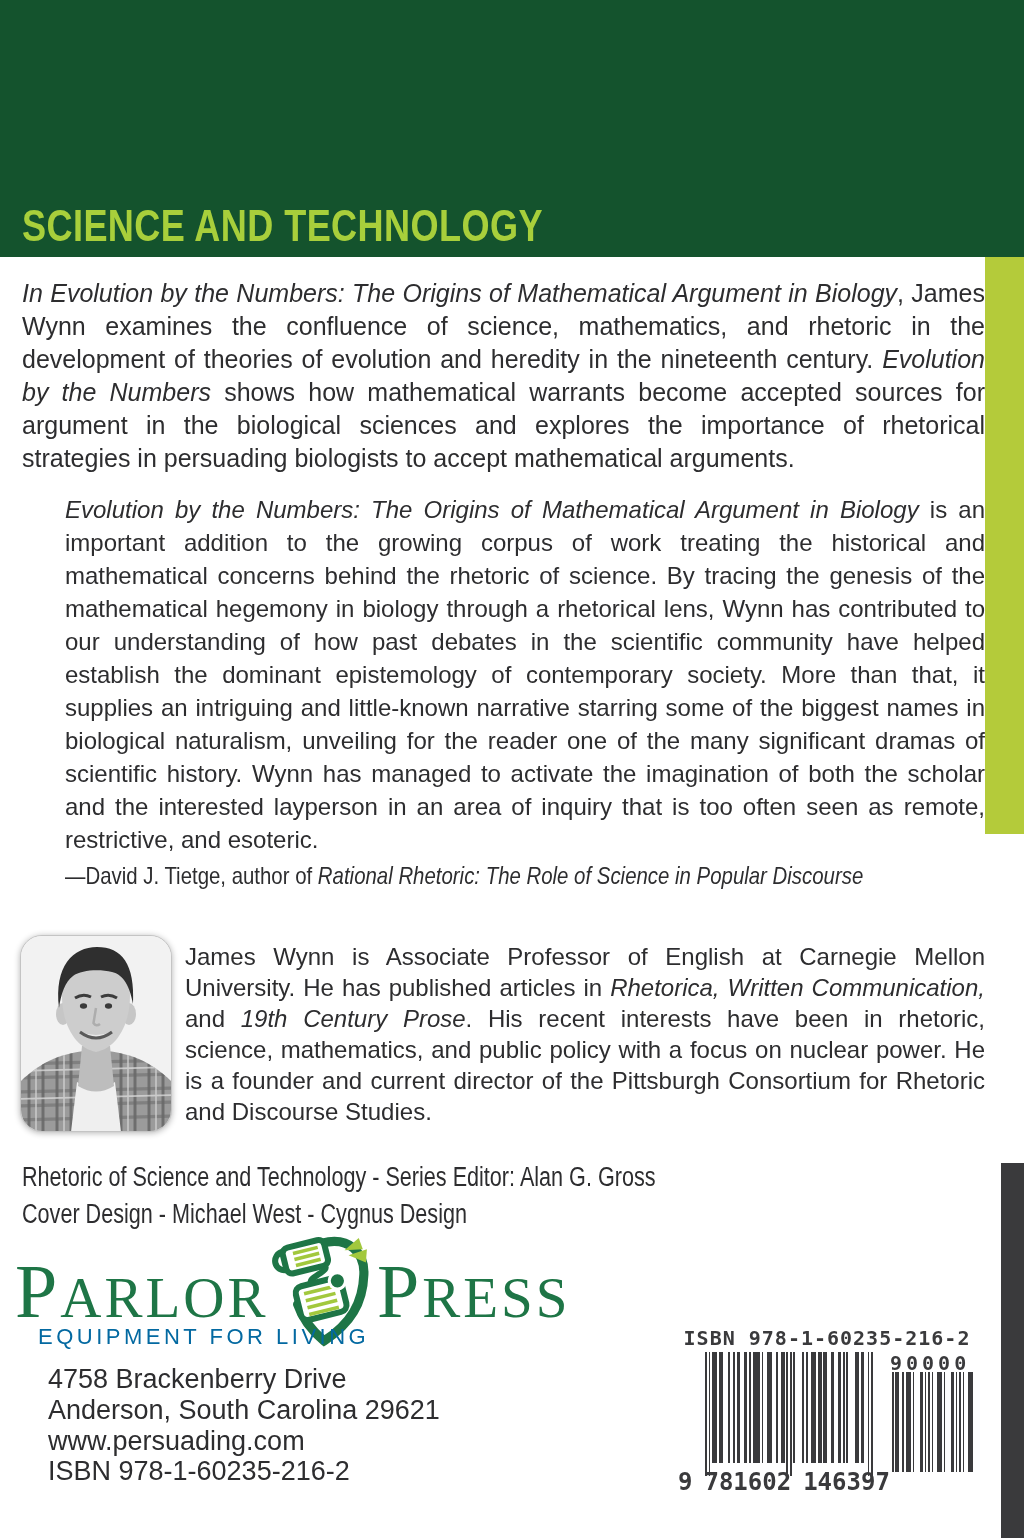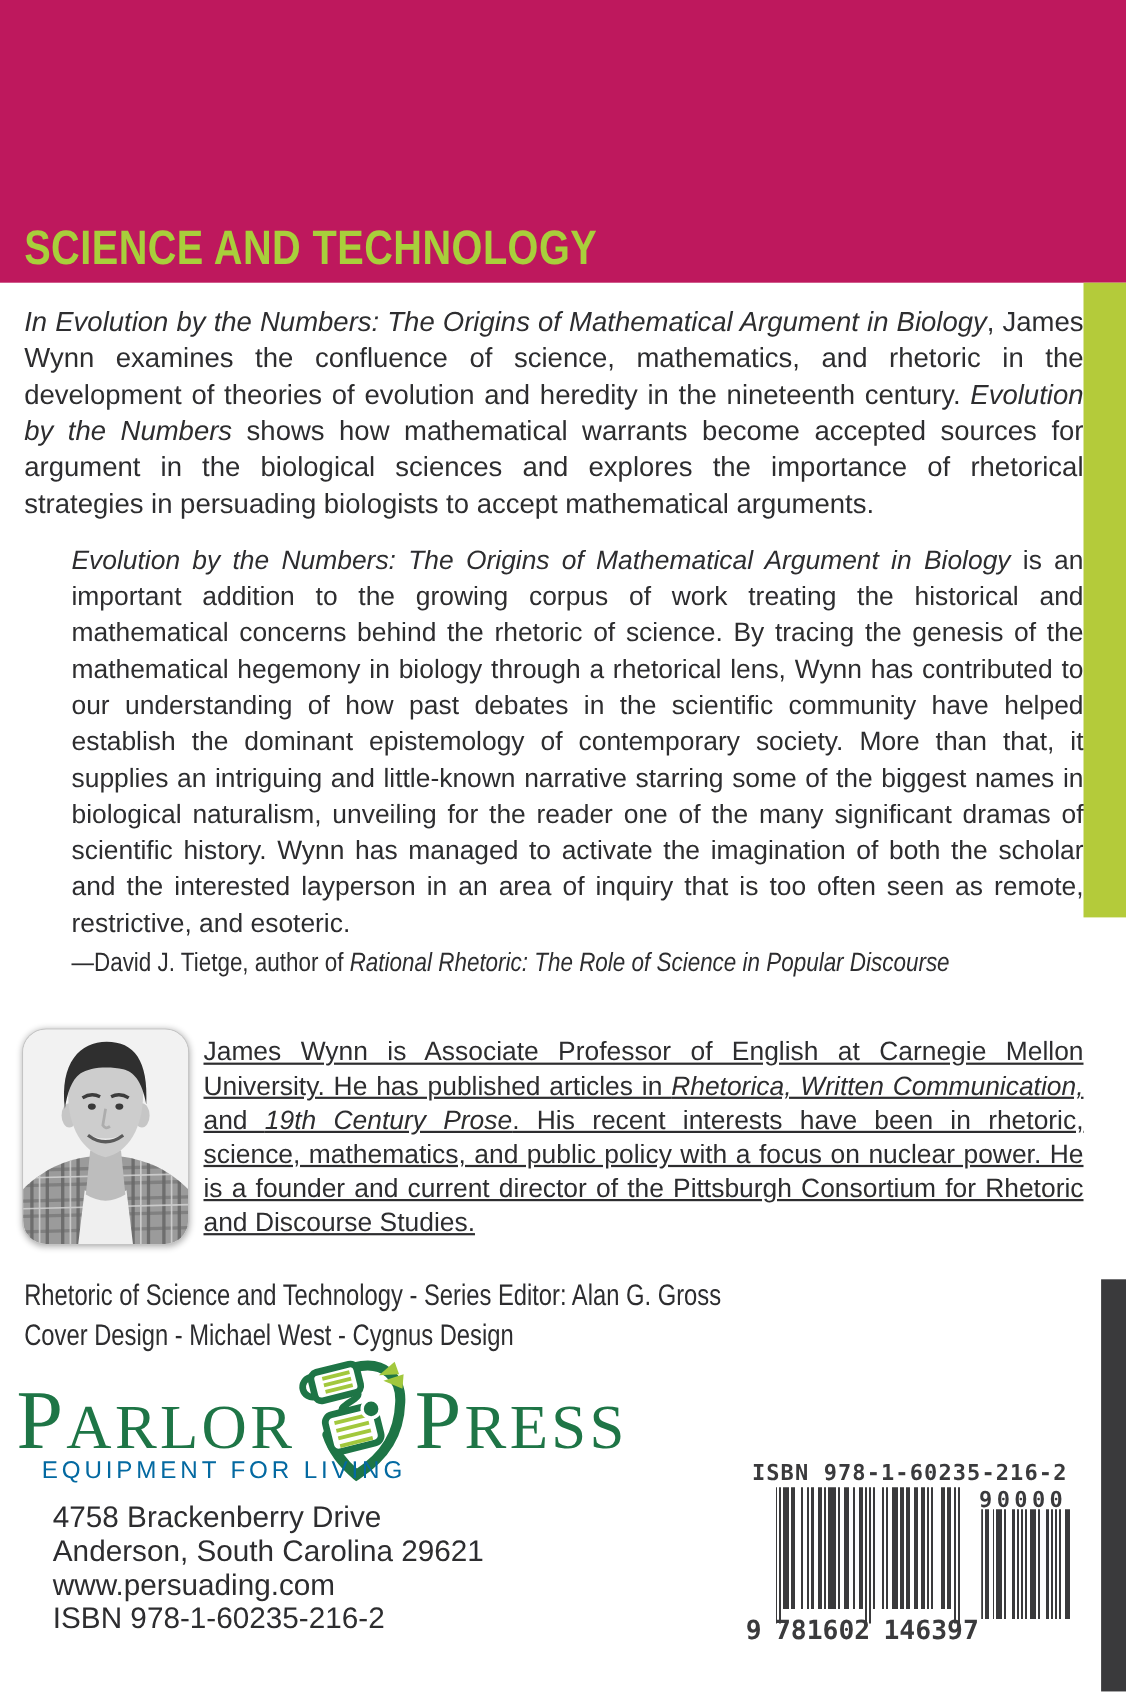--- a/index.html
+++ b/index.html
@@ -1,40 +1,40 @@
 <!DOCTYPE html>
 <html><head>
 <meta charset="utf-8">
 <title>Book Back Cover</title>
 <style>
   html,body{margin:0;padding:0;background:#ffffff;}
   .page{position:relative;width:1024px;height:1538px;background:#ffffff;overflow:hidden;
         font-family:"Liberation Sans",sans-serif;color:#2d2d2f;}
   
-  .header-band{position:absolute;left:0;top:0;width:1024px;height:257px;background:#be185d;}
+  .header-band{position:absolute;left:0;top:0;width:1024px;height:257px;background:#14532d;}
   .category-title{position:absolute;left:22px;top:201px;font-size:44px;font-weight:bold;
         color:#a8cf3b;white-space:nowrap;transform:scaleX(.82);transform-origin:left top;
         letter-spacing:0.5px;}
   
   .lime-strip{position:absolute;left:985px;top:257px;width:39px;height:577px;background:#b4cb3a;}
   .dark-strip{position:absolute;left:1001px;top:1163px;width:23px;height:375px;background:#3a3a3c;}
   
   .synopsis{position:absolute;left:22px;top:277px;width:963px;font-size:25px;line-height:33px;
         text-align:justify;}
   .review-quote{position:absolute;left:65px;top:493px;width:920px;font-size:24px;line-height:33px;
         text-align:justify;}
   .review-attribution{position:absolute;left:65px;top:862px;font-size:24px;white-space:nowrap;
         transform:scaleX(.85);transform-origin:left top;}
   i{font-style:italic;}
   
   .author-photo{position:absolute;left:20px;top:935px;width:150px;height:195px;border-radius:22px;
         overflow:hidden;border:1px solid #c4c4c4;box-shadow:0 1px 6px rgba(0,0,0,.3);background:#f2f2f2;}
   .author-photo svg{display:block;}
   .author-bio{position:absolute;left:185px;top:941px;width:800px;font-size:24px;line-height:31px;
-        text-align:justify;text-decoration:underline;}
+        text-align:justify;}
   
   .credits{position:absolute;left:22px;top:1159px;font-size:27px;line-height:37px;white-space:nowrap;
         transform:scaleX(.8);transform-origin:left top;}
   
   .logo-word{position:absolute;top:1242px;font-family:"Liberation Serif",serif;color:#1e7546;
         font-size:57px;line-height:1.3;letter-spacing:3px;white-space:nowrap;}
   .logo-word::first-letter{font-size:76px;}
   .logo-parlor{left:15px;}
   .logo-press{left:377px;}
   .logo-icon{position:absolute;left:264px;top:1235px;width:108px;height:112px;}

